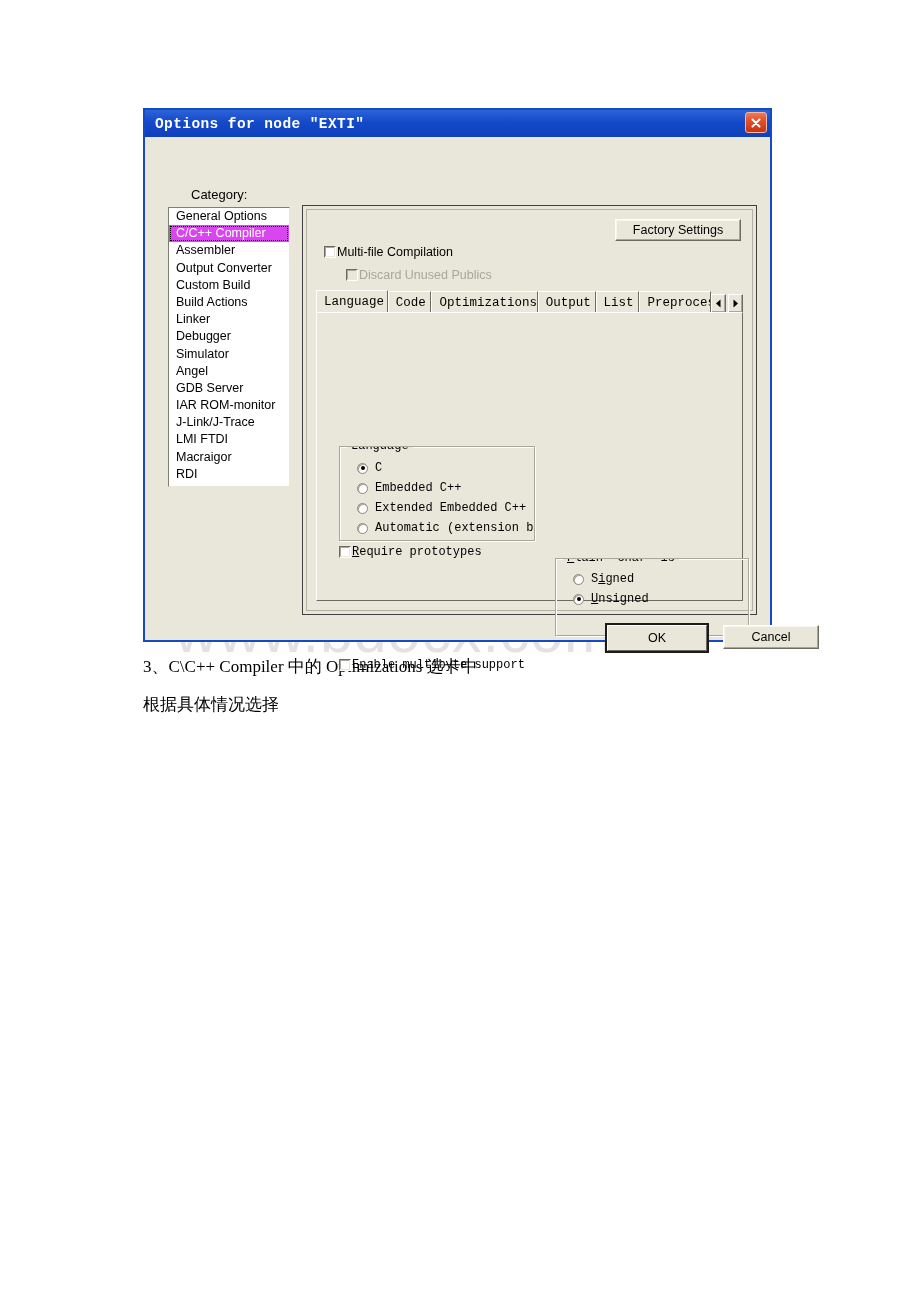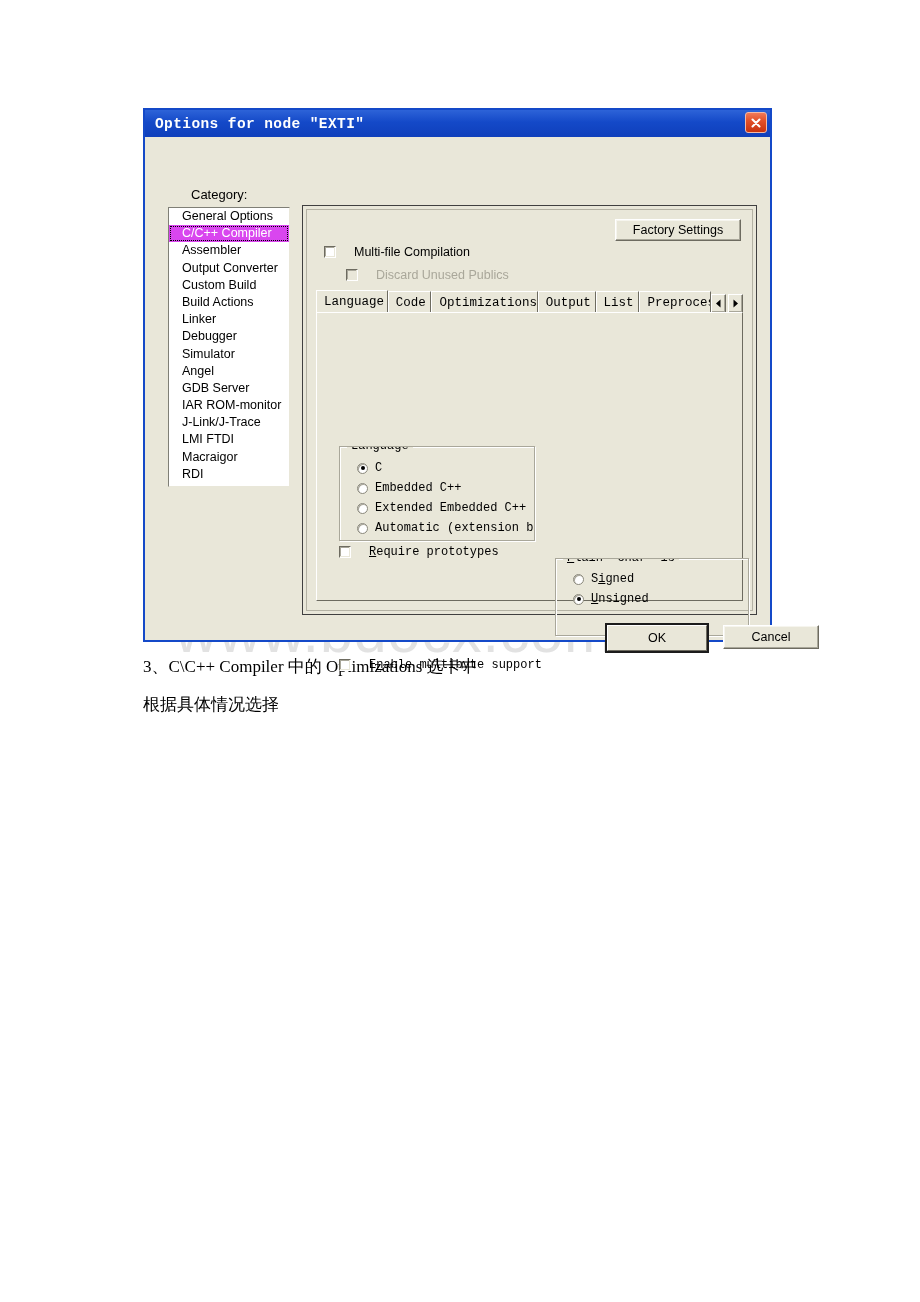--- a/index.html
+++ b/index.html
@@ -65,21 +65,21 @@
     border-top:1px solid #7f7f76;
     border-left:1px solid #7f7f76;
     border-right:1px solid #e9e7d9;
     border-bottom:1px solid #e9e7d9;
     box-sizing:border-box;
     overflow:hidden;
   }
   .cat-item{
     font-size:12.5px;color:#000;
     line-height:17.2px;height:17.2px;
-    padding-left:13px;white-space:nowrap;
+    padding-left:7px;white-space:nowrap;
   }
   .cat-item.indent{}
   .cat-item.selected{
     background:#d946ef;color:#ffffff;
     outline:1px dotted #000;outline-offset:-2px;
   }
 
   
   .panel{
     position:absolute;left:157px;top:68px;width:455px;height:410px;
@@ -115,21 +115,21 @@
   .chk{
     width:12px;height:12px;background:#ffffff;
     border-top:1px solid #6d6b60;
     border-left:1px solid #6d6b60;
     border-right:1px solid #ffffff;
     border-bottom:1px solid #ffffff;
     box-shadow:inset -1px -1px 0 #e9e7d9, inset 1px 1px 0 #a9a79a;
     box-sizing:border-box;flex:none;
   }
   .chk.disabled{background:#e9e7d9;}
-  .chk-label{margin-left:18px;font-size:12.5px;color:#000;white-space:nowrap;}
+  .chk-label{margin-left:1px;font-size:12.5px;color:#000;white-space:nowrap;}
   .chk-label.disabled{color:#a9a79a;}
   .chk-label.mono{font-family:"Liberation Mono",monospace;font-size:12px;}
 
   .mf-row{left:17px;top:35px;}
   .du-row{left:39px;top:58px;}
 
   
   .tabstrip{
     position:absolute;left:9px;top:80px;right:9px;height:23px;
     display:flex;align-items:flex-end;

